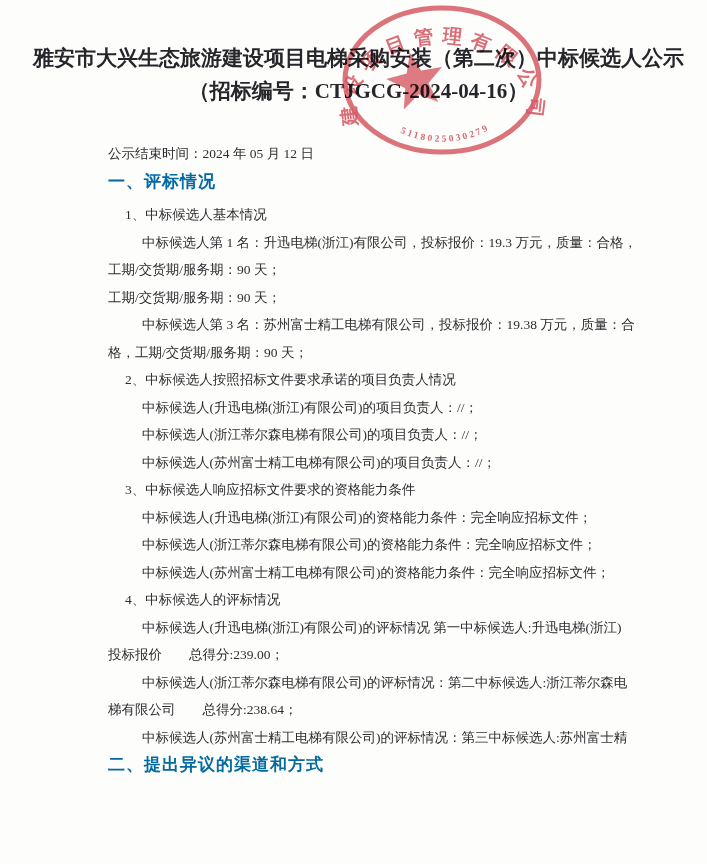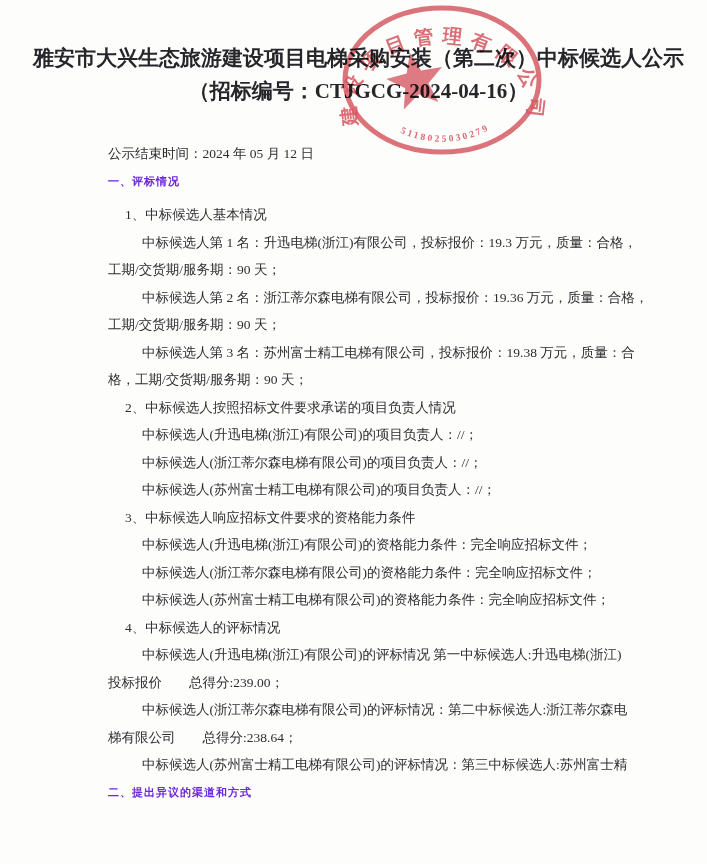--- a/index.html
+++ b/index.html
@@ -21,23 +21,23 @@
     padding-left:10px;
   }
   .body-block {
     position:absolute; left:108px; top:140px; width:522px;
     font-size:13.5px;
     line-height:27.5px;
   }
   .body-block p { margin:0; white-space:nowrap; }
   .meta-line { }
   .section-heading {
-    font-size:11px;
+    font-size:17px;
     font-weight:bold;
-    color:#6d28d9;
+    color:#0369a1;
     letter-spacing:1px;
   }
   .h-first { margin-bottom:6px !important; }
   .ind1 { padding-left:17px; }
   .ind2 { padding-left:34px; }
   .seal {
     position:absolute; left:330px; top:-10px;
     width:224px; height:180px;
     mix-blend-mode:multiply;
     opacity:0.92;
@@ -57,21 +57,20 @@
     <div>（招标编号：CTJGCG-2024-04-16）</div>
   </div>
 
   <div class="body-block">
     <p class="meta-line">公示结束时间：2024 年 05 月 12 日</p>
     <p class="section-heading h-first">一、评标情况</p>
 
     <p class="ind1">1、中标候选人基本情况</p>
     <p class="ind2">中标候选人第 1 名：升迅电梯(浙江)有限公司，投标报价：19.3 万元，质量：合格，</p>
     <p>工期/交货期/服务期：90 天；</p>
-    <p class="ind2">中标候选人第 2 名：浙江蒂尔森电梯有限公司，投标报价：19.36 万元，质量：合格，</p>
     <p>工期/交货期/服务期：90 天；</p>
     <p class="ind2">中标候选人第 3 名：苏州富士精工电梯有限公司，投标报价：19.38 万元，质量：合</p>
     <p>格，工期/交货期/服务期：90 天；</p>
     <p class="ind1">2、中标候选人按照招标文件要求承诺的项目负责人情况</p>
     <p class="ind2">中标候选人(升迅电梯(浙江)有限公司)的项目负责人：//；</p>
     <p class="ind2">中标候选人(浙江蒂尔森电梯有限公司)的项目负责人：//；</p>
     <p class="ind2">中标候选人(苏州富士精工电梯有限公司)的项目负责人：//；</p>
     <p class="ind1">3、中标候选人响应招标文件要求的资格能力条件</p>
     <p class="ind2">中标候选人(升迅电梯(浙江)有限公司)的资格能力条件：完全响应招标文件；</p>
     <p class="ind2">中标候选人(浙江蒂尔森电梯有限公司)的资格能力条件：完全响应招标文件；</p>

